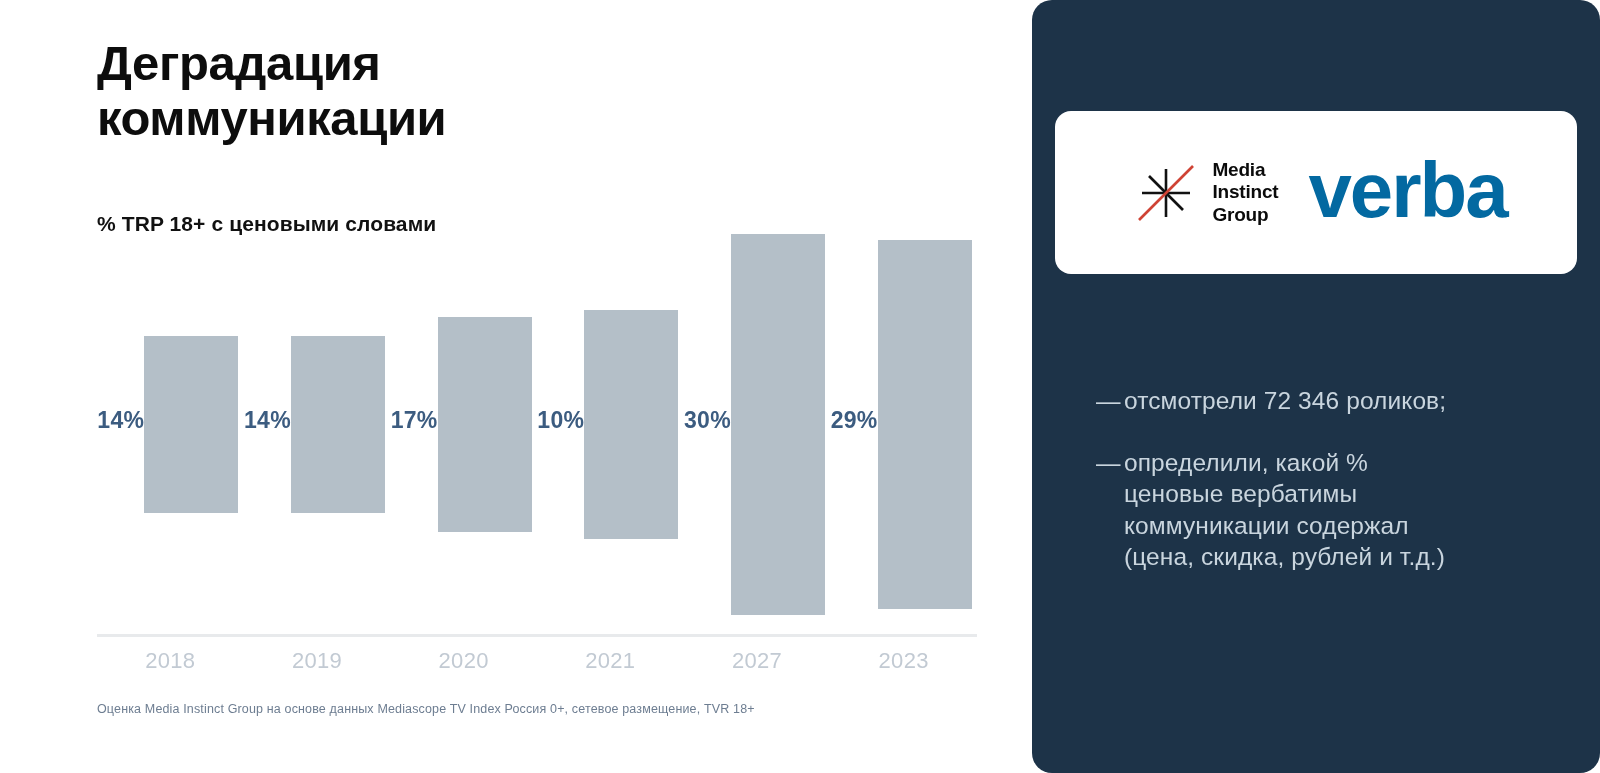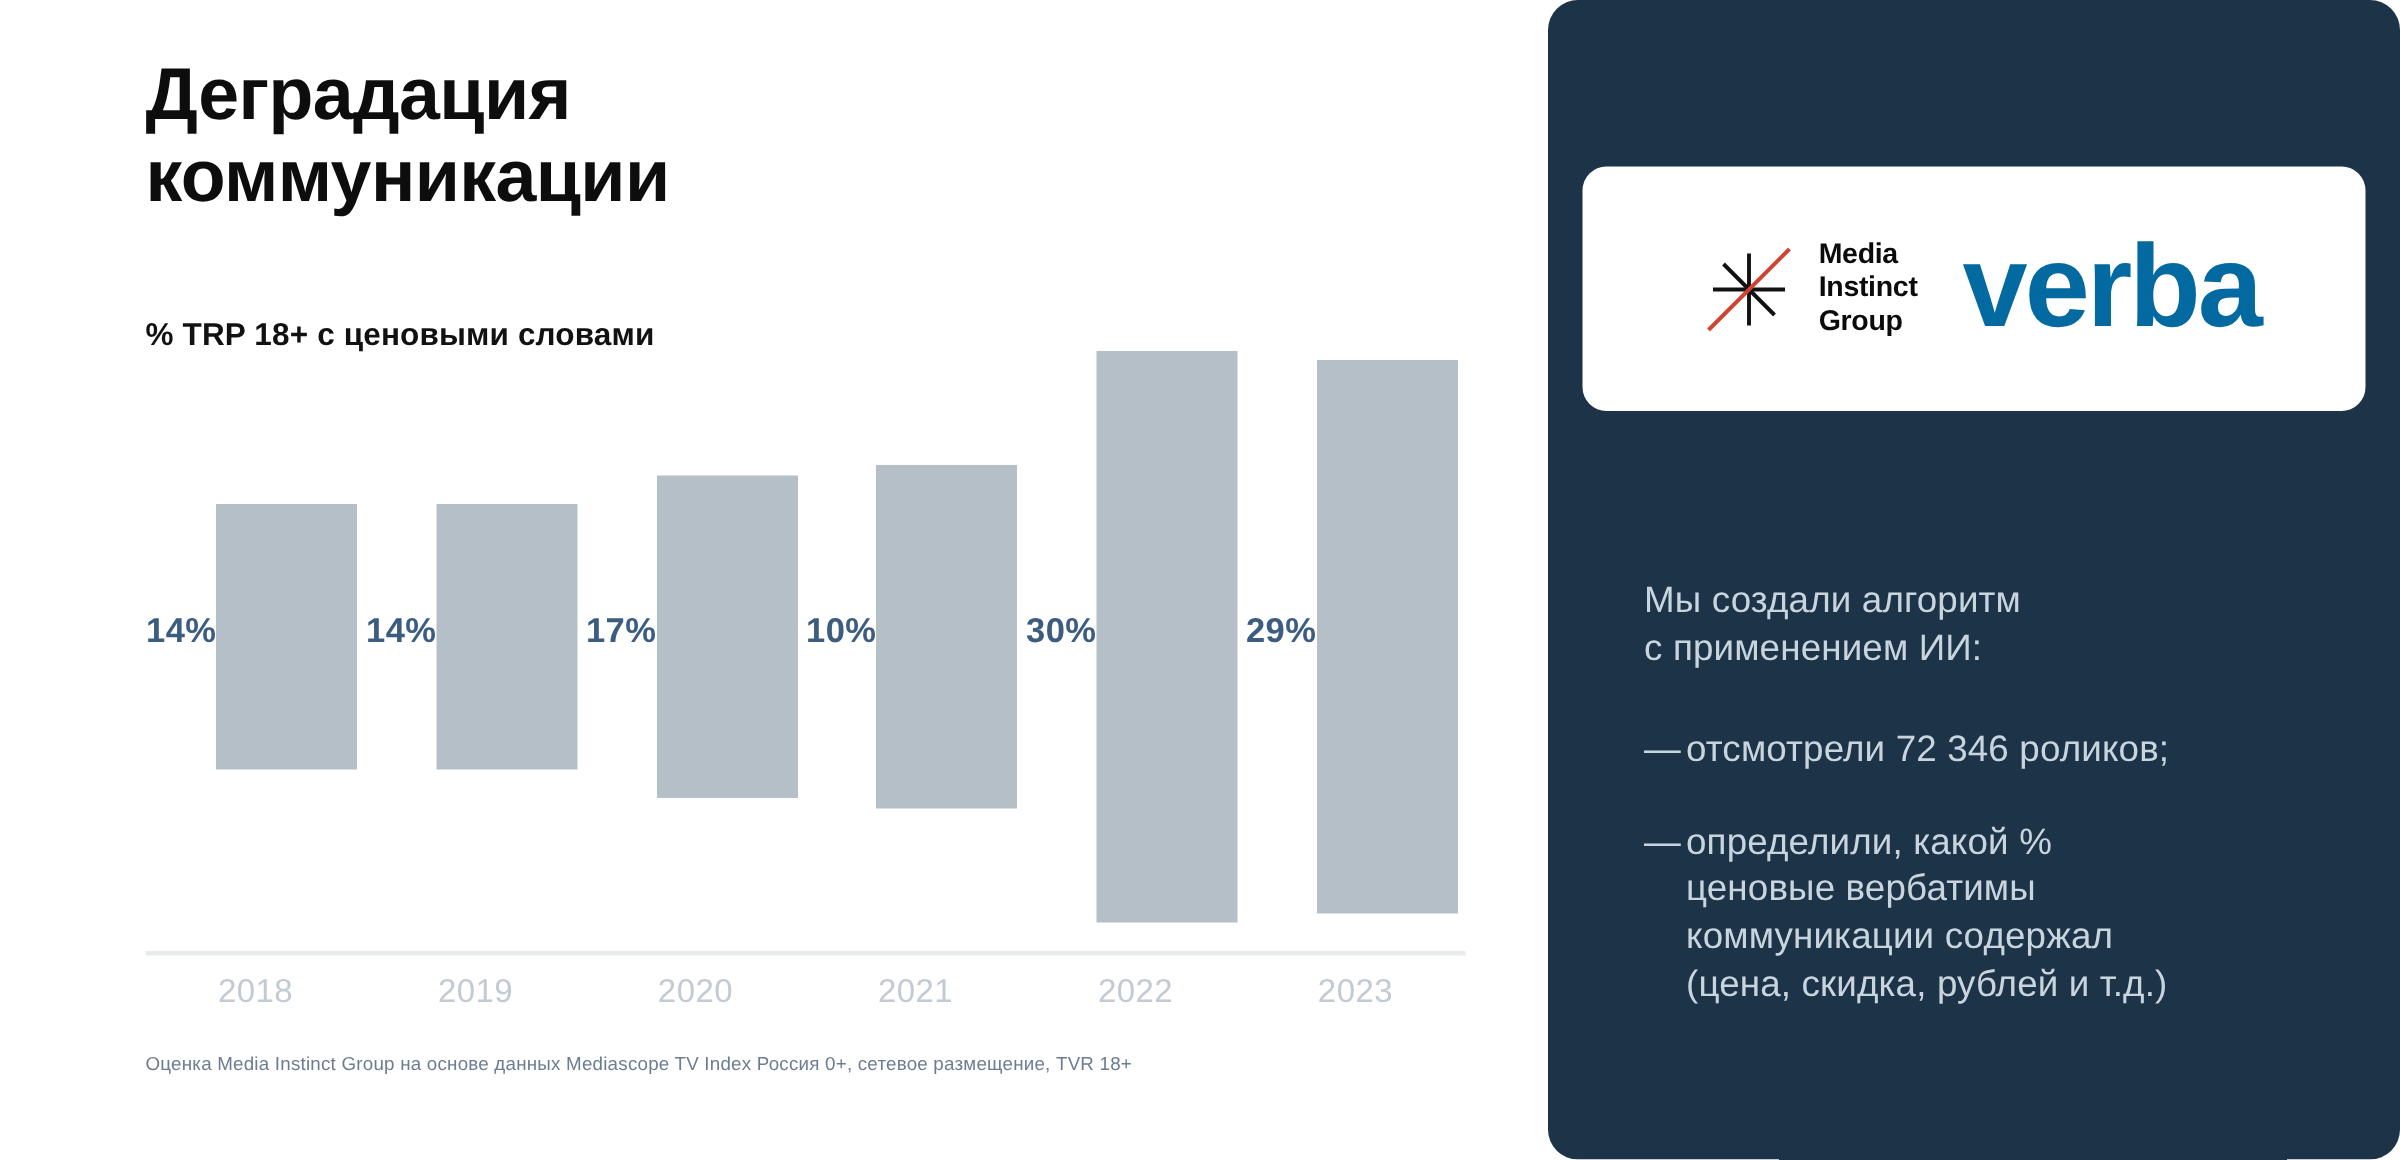--- a/index.html
+++ b/index.html
@@ -145,21 +145,21 @@
             <div class="bar-rect" style="height: 368.212px; background: rgb(180, 191, 200);"></div>
           </div>
         </div>
     </div>
 
     <div class="xlabels" id="xlabels">
         <div class="xlabel" style="left: 0.333333px;">2018</div>
         <div class="xlabel" style="left: 147px;">2019</div>
         <div class="xlabel" style="left: 293.667px;">2020</div>
         <div class="xlabel" style="left: 440.333px;">2021</div>
-        <div class="xlabel" style="left: 587px;">2022</div>
+        <div class="xlabel" style="left: 587px;">2027</div>
         <div class="xlabel" style="left: 733.667px;">2023</div>
       </div>
 
     <div class="footnote">Оценка Media Instinct Group на основе данных Mediascope TV Index Россия 0+, сетевое размещение, TVR 18+</div>
   </div>
 
   <div class="right-pane">
 
     <div class="logo-card">
       <div class="logo-inner">
@@ -174,24 +174,20 @@
             <span>Media</span>
             <span>Instinct</span>
             <span>Group</span>
           </div>
         </div>
         <div class="verba">verba</div>
       </div>
     </div>
 
     <div class="body-copy">
-      <div class="lead">
-        <span>Мы создали алгоритм</span>
-        <span>с применением ИИ:</span>
-      </div>
       <div id="bullets">
           <div class="bullet">
             <div class="dash">—</div>
             <div class="btext">
               <span>отсмотрели 72 346 роликов;</span>
             </div>
           </div>
           <div class="bullet">
             <div class="dash">—</div>
             <div class="btext">

